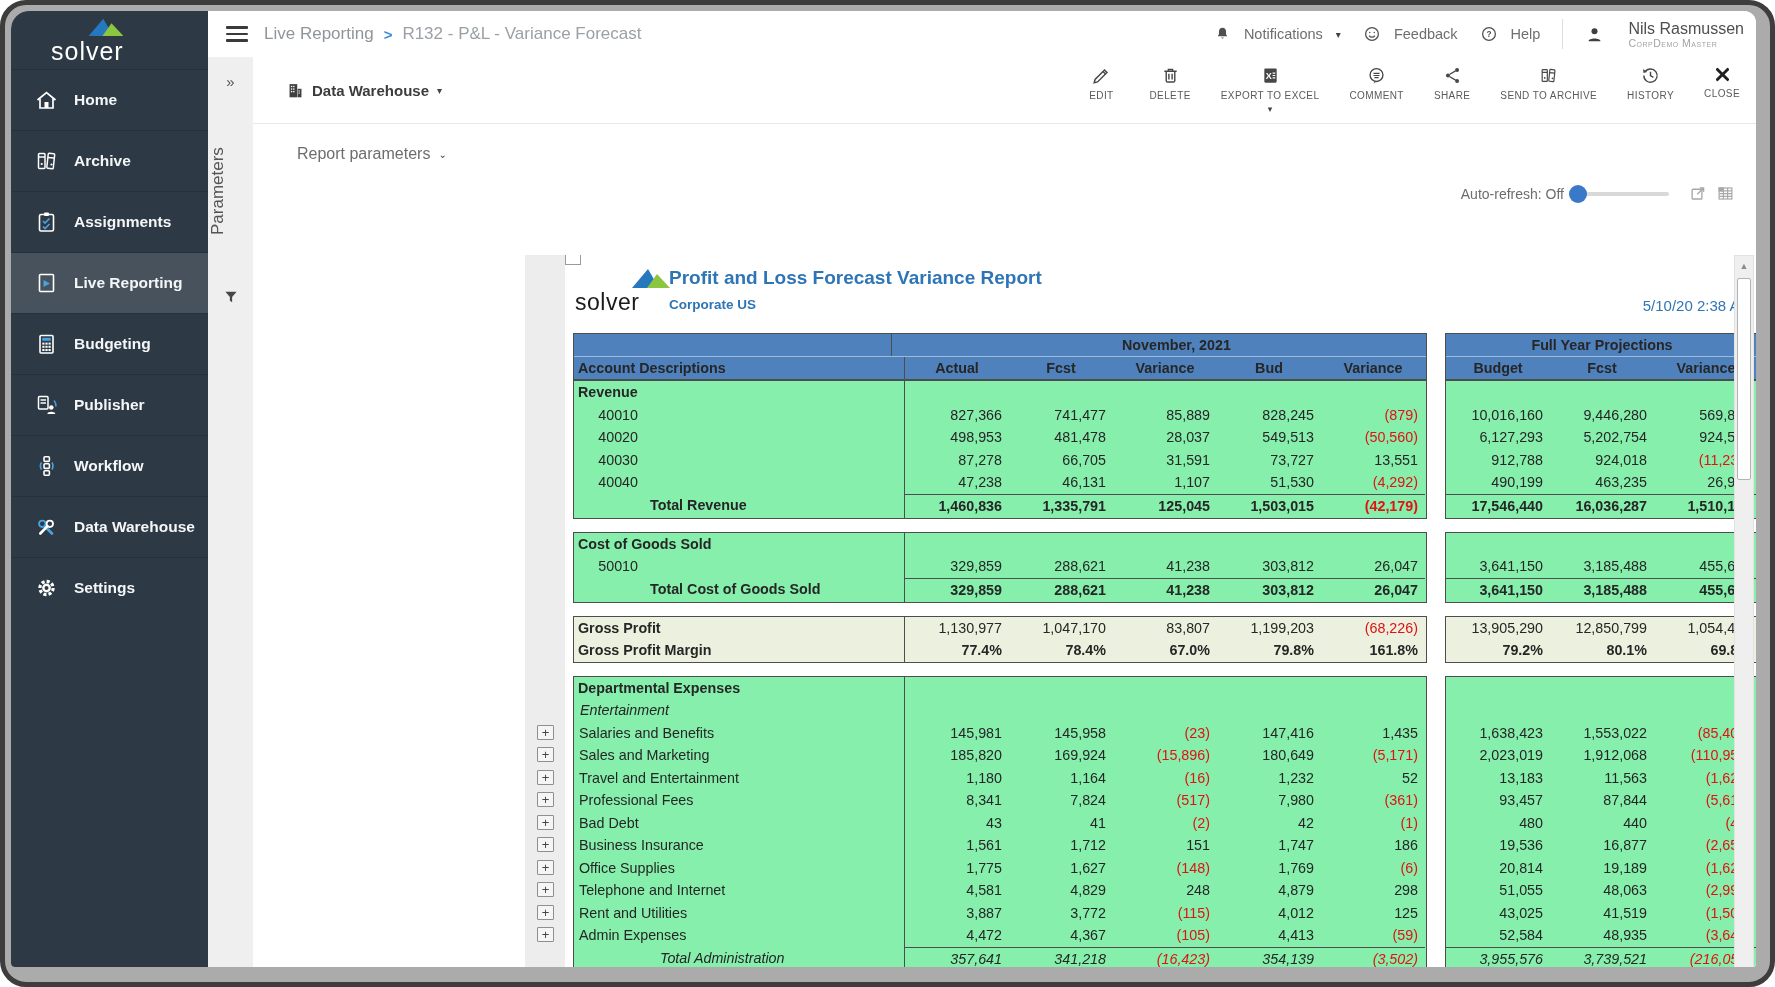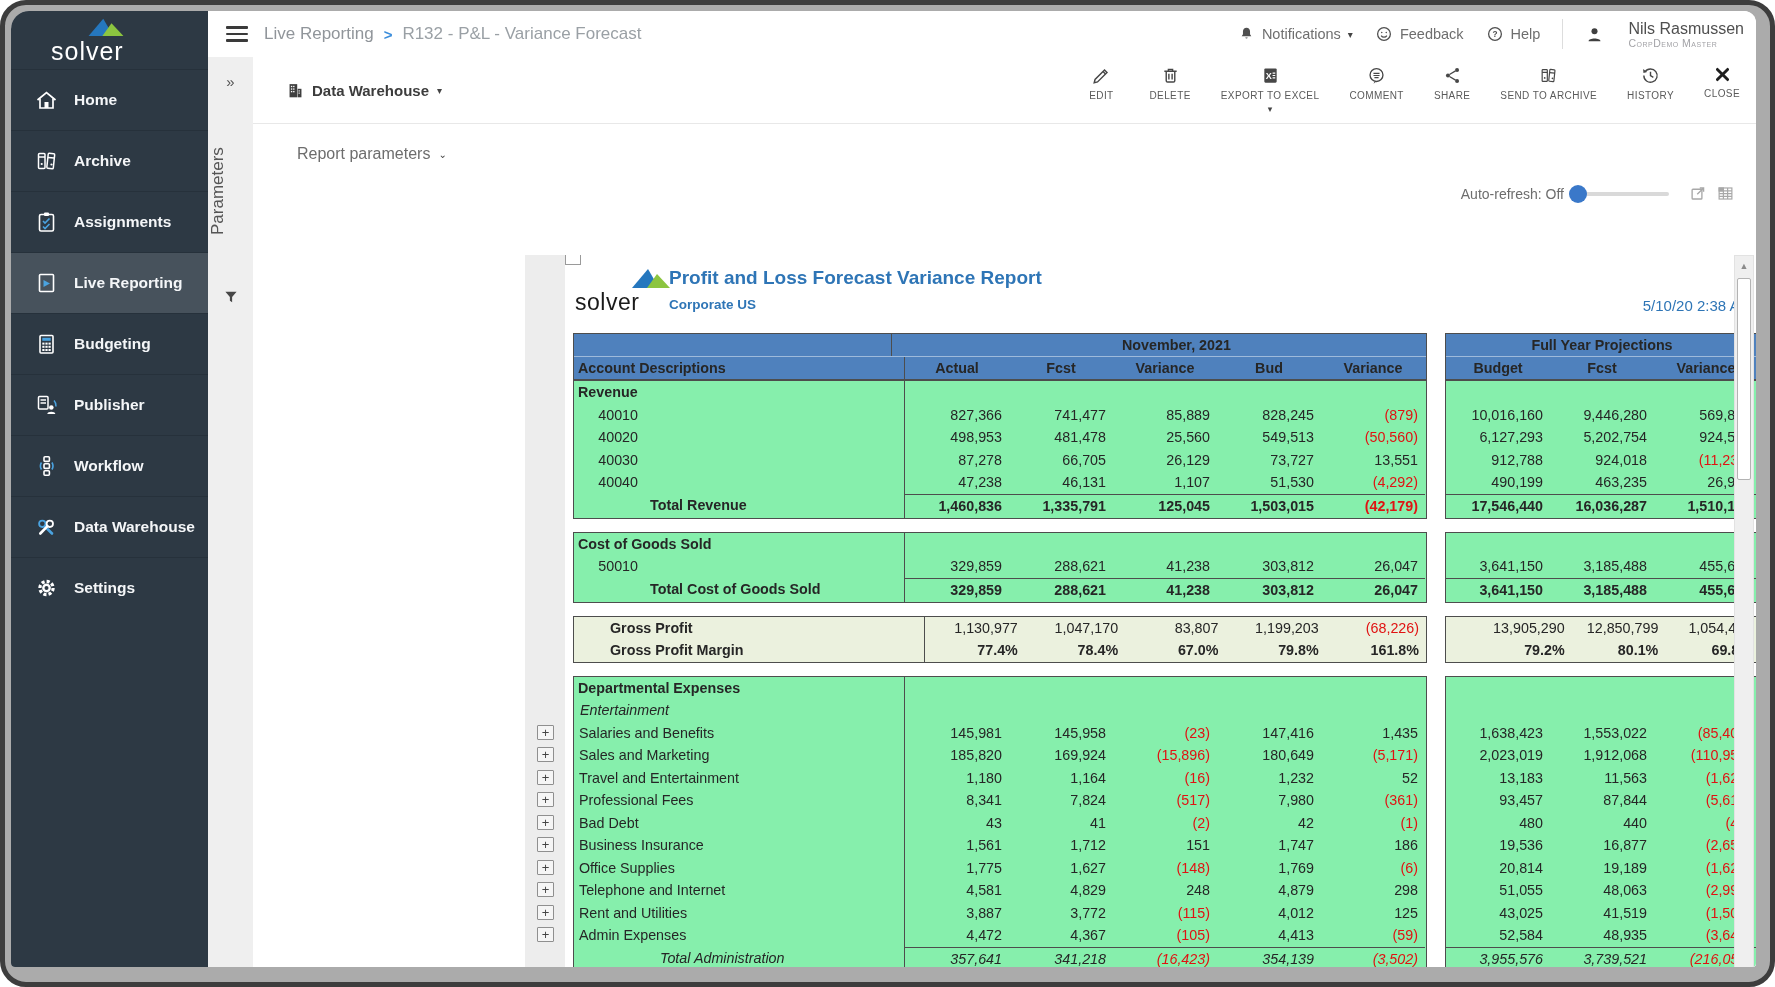--- a/index.html
+++ b/index.html
@@ -18,21 +18,21 @@
   .side-label{margin-left:13px;font-size:15.5px;font-weight:600;color:#f4f6f8;}
 
   
   .topbar{position:absolute;left:197px;right:0;top:0;height:46px;background:#fff;border-bottom:1px solid #e4e4e4;display:flex;align-items:center;}
   .hamburger{width:22px;margin-left:18px;cursor:pointer;}
   .hamburger div{height:2.5px;background:#3a3a3a;margin:4px 0;border-radius:1px;}
   .crumbs{margin-left:16px;font-size:17px;color:#90959a;display:flex;align-items:center;gap:10px;white-space:nowrap;}
   .crumb-sep{color:#3b8ddb;font-weight:700;font-size:15px;}
   .crumb-b{color:#9aa0a5;}
   .top-right{margin-left:auto;display:flex;align-items:center;gap:22px;padding-right:8px;}
-  .top-link{display:flex;align-items:center;gap:7px;font-size:14.5px;color:#6e6e6e;cursor:pointer;white-space:nowrap;}
+  .top-link{display:flex;align-items:center;gap:13px;font-size:14.5px;color:#6e6e6e;cursor:pointer;white-space:nowrap;}
   .top-divider{width:1px;height:30px;background:#ddd;}
   .userblock{display:flex;align-items:center;gap:24px;padding-right:4px;cursor:pointer;}
   .username{font-size:16px;color:#4f4f4f;line-height:17px;}
   .userrole{font-size:10.5px;color:#a2a2a6;font-variant:small-caps;letter-spacing:.5px;text-align:left;}
 
   
   .rail{position:absolute;left:197px;top:46px;bottom:0;width:45px;background:#efefef;border-right:1px solid #dedede;}
   .rail-expand{position:absolute;left:0;right:0;top:16px;text-align:center;color:#555;font-size:15px;cursor:pointer;}
   .rail-label{position:absolute;left:0;right:0;top:44px;height:180px;writing-mode:vertical-rl;transform:rotate(180deg);font-size:17px;color:#555;text-align:center;}
   .rail-funnel{position:absolute;left:0;right:0;top:232px;display:flex;justify-content:center;cursor:pointer;}
@@ -65,21 +65,21 @@
   .rep-sub{position:absolute;left:104px;top:42px;font-size:13.5px;font-weight:700;color:#2e75b6;}
   .rep-date{position:absolute;left:872px;width:315px;top:42px;text-align:right;font-size:15px;color:#2e75b6;}
 
   .tbl{position:absolute;left:8px;top:78px;}
   .hrow,.blk{display:flex;gap:18px;}
   .thead .panel{background:#4f81bd;color:#fff;}
   .panel{border:1.5px solid #4d4d4d;box-sizing:border-box;background:#86efac;}
   .lp{width:854px;}
   .rp{width:315px;}
   .blk{margin-bottom:13px;}
-  .blk.green .panel{background:#ebf1de;padding-left:32px;}
+  .blk.green .panel{background:#ebf1de;}
   .row{display:flex;height:22.5px;line-height:22.5px;font-size:14.3px;color:#262626;}
   .thead .row{height:22px;line-height:22px;font-weight:700;}
   .thead .grp{border-bottom:1px solid rgba(255,255,255,.45);gap:35px;}
   .c{box-sizing:border-box;}
   .lab{width:331px;border-right:1.5px solid #4d4d4d;padding-left:4px;white-space:nowrap;overflow:hidden;}
   .v{width:104px;text-align:right;padding-right:7px;white-space:nowrap;}
   .gcell{width:520px;text-align:center;}
   .fycell{width:312px;text-align:center;}
   .hcol{text-align:center;padding-right:0;}
   .code{display:inline-block;width:46px;margin-left:14px;text-align:right;}
@@ -516,29 +516,29 @@
                         <div class="c v">827,366</div>
                         <div class="c v">741,477</div>
                         <div class="c v">85,889</div>
                         <div class="c v">828,245</div>
                         <div class="c v neg">(879)</div>
                       </div>
                       <div class="row account">
                         <div class="c lab"><div class="code">40020</div></div>
                         <div class="c v">498,953</div>
                         <div class="c v">481,478</div>
-                        <div class="c v">25,560</div>
+                        <div class="c v">28,037</div>
                         <div class="c v">549,513</div>
                         <div class="c v neg">(50,560)</div>
                       </div>
                       <div class="row account">
                         <div class="c lab"><div class="code">40030</div></div>
                         <div class="c v">87,278</div>
                         <div class="c v">66,705</div>
-                        <div class="c v">26,129</div>
+                        <div class="c v">31,591</div>
                         <div class="c v">73,727</div>
                         <div class="c v">13,551</div>
                       </div>
                       <div class="row account">
                         <div class="c lab"><div class="code">40040</div></div>
                         <div class="c v">47,238</div>
                         <div class="c v">46,131</div>
                         <div class="c v">1,107</div>
                         <div class="c v">51,530</div>
                         <div class="c v neg">(4,292)</div>

